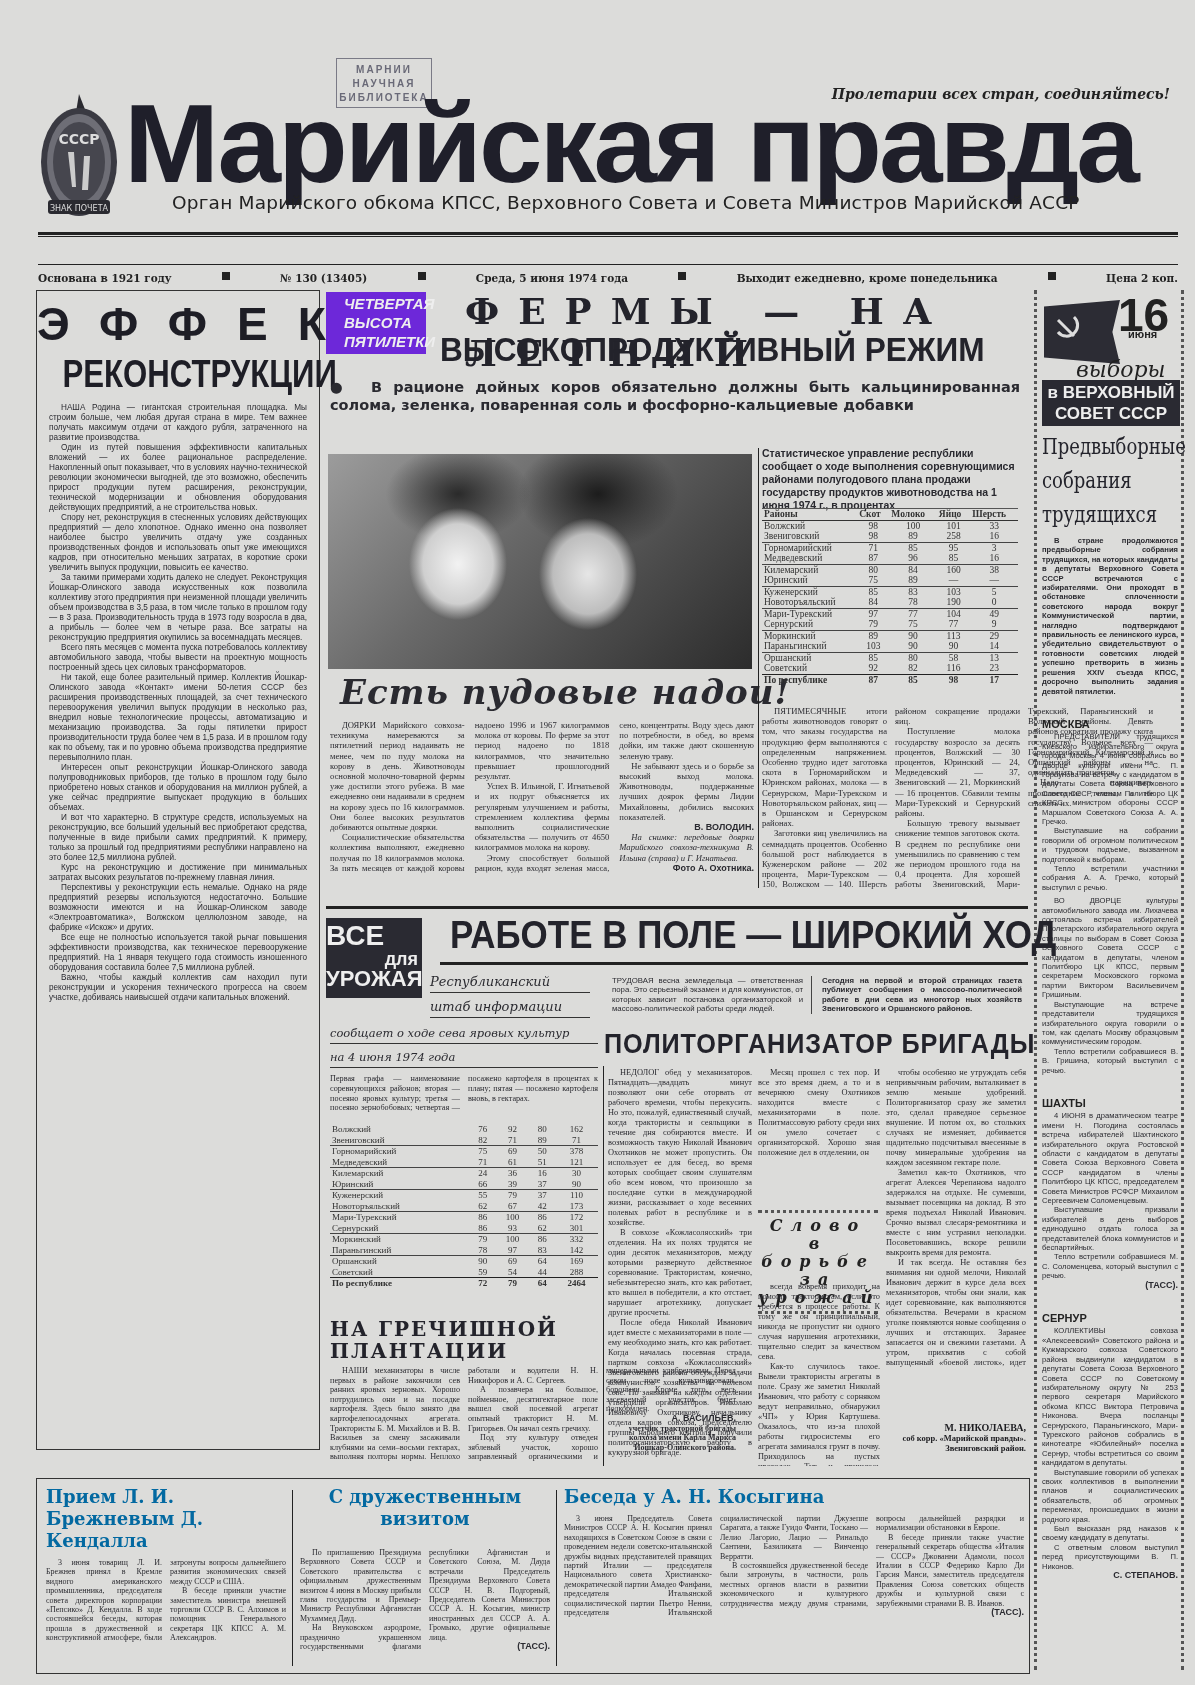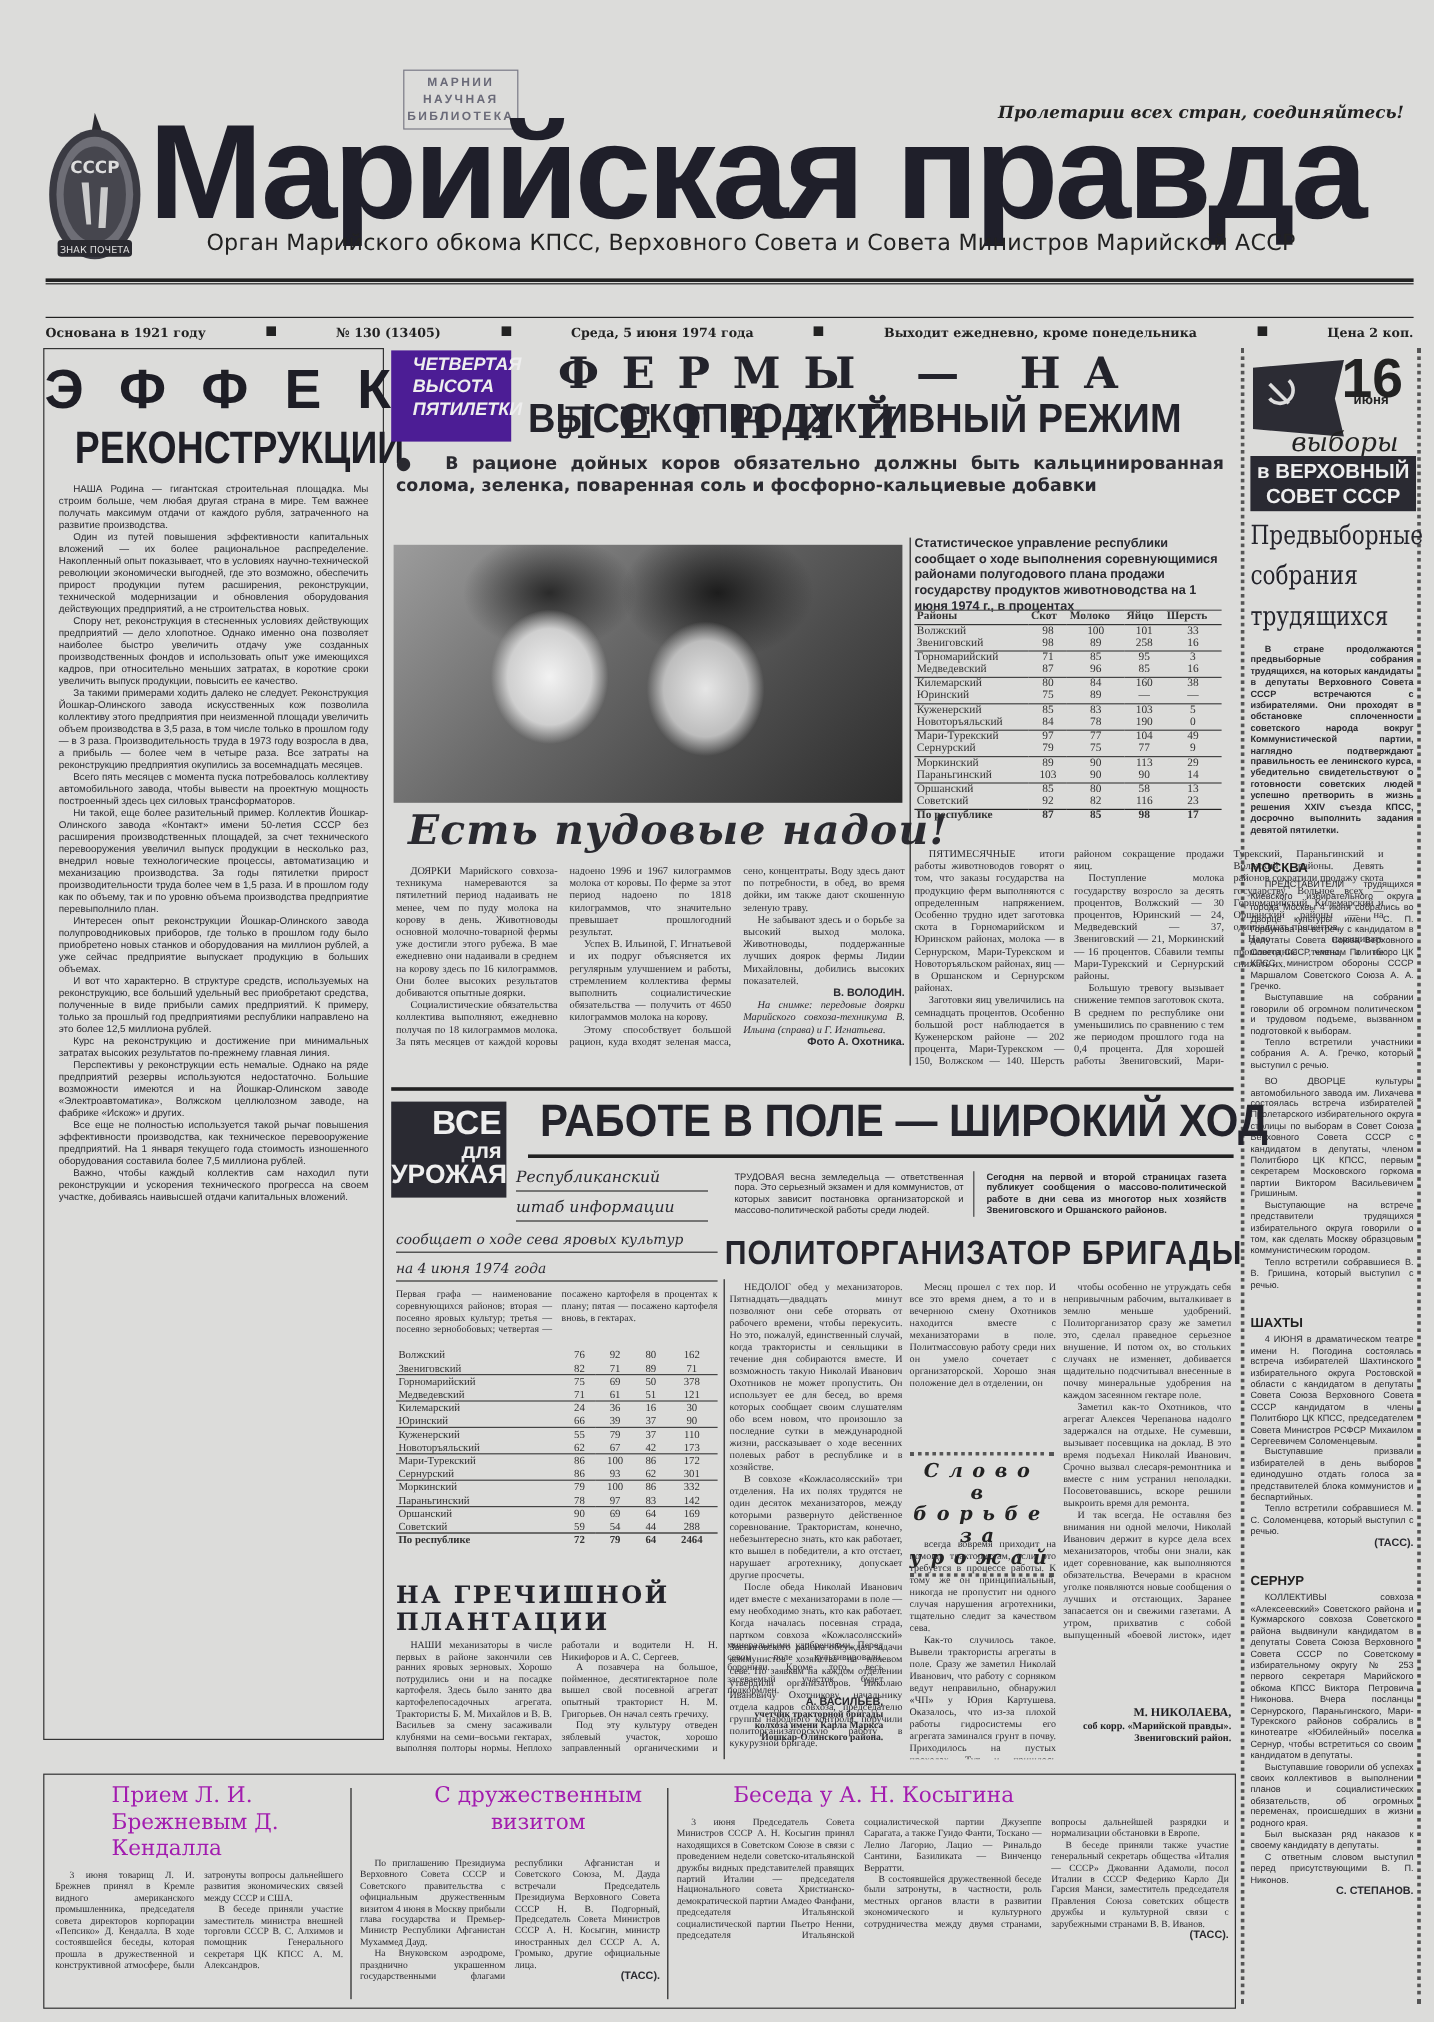--- a/index.html
+++ b/index.html
@@ -26,21 +26,21 @@
   .organ { left: 172px; top: 192px; font-family: "DejaVu Sans", sans-serif; font-size: 18.5px; color: #222; letter-spacing: 0.2px; }
   .infobar { left: 38px; top: 244px; width: 1140px; display: flex; justify-content: space-between; font-family: "DejaVu Serif", serif; font-weight: bold; font-size: 10.5px; color: #222; margin-top: 28px; }
   .sq { display: inline-block; width: 8px; height: 8px; background: #222; }
 
   
   .effekt-box { left: 36px; top: 290px; width: 284px; height: 1160px; border: 1.5px solid #333; }
   .effekt-h1 { font-family: "Liberation Sans", sans-serif; font-weight: bold; font-size: 46px; letter-spacing: 30px; text-align: center; line-height: 1; margin-top: 10px; color: #1e1e26; }
   .effekt-h2 { font-family: "Liberation Sans", sans-serif; font-weight: bold; font-size: 38px; text-align: center; transform: scaleX(0.82); line-height: 1; margin-top: 8px; color: #1e1e26; }
 
   
-  .badge-five { left: 326px; top: 292px; width: 100px; height: 76px; background: #4c1d95; color: #eee; font-family: "Liberation Sans", sans-serif; font-weight: bold; font-style: italic; font-size: 15px; line-height: 19px; text-align: right; padding: 2px 18px; }
+  .badge-five { left: 326px; top: 292px; width: 100px; height: 62px; background: #6d28d9; color: #eee; font-family: "Liberation Sans", sans-serif; font-weight: bold; font-style: italic; font-size: 15px; line-height: 19px; text-align: right; padding: 2px 18px; }
   .fermy-h1 { left: 440px; top: 290px; font-family: "DejaVu Serif", serif; font-size: 36px; letter-spacing: 19px; font-weight: bold; color: #23232b; margin-left: 25px; }
   .fermy-h2 { left: 440px; top: 330px; font-family: "Liberation Sans", sans-serif; font-size: 34px; font-weight: bold; color: #23232b; transform: scaleX(0.93); transform-origin: left; }
   .deck { left: 330px; top: 378px; width: 690px; font-family: "DejaVu Sans", sans-serif; font-size: 14.5px; font-weight: bold; color: #2a2a30; line-height: 18px; text-align: justify; }
   .photo { left: 328px; top: 454px; width: 424px; height: 215px;
     background:
       radial-gradient(ellipse 70px 80px at 130px 110px, #f2f2f2 0%, #cfcfcf 50%, transparent 70%),
       radial-gradient(ellipse 70px 80px at 260px 120px, #e6e6e6 0%, #bdbdbd 50%, transparent 70%),
       radial-gradient(ellipse 90px 60px at 130px 40px, #2a2a2a 0%, transparent 80%),
       radial-gradient(ellipse 100px 70px at 270px 40px, #1c1c1c 0%, transparent 80%),
       linear-gradient(135deg, #9c9c9c, #6a6a6a 40%, #4a4a4a 70%, #2c2c2c);
@@ -68,21 +68,21 @@
   
   .vse-badge { left: 326px; top: 918px; width: 96px; height: 80px; background: #2a2a32; color: #eee; font-family: "Liberation Sans", sans-serif; font-weight: bold; line-height: 1; }
   .field-h { left: 450px; top: 914px; font-family: "Liberation Sans", sans-serif; font-weight: bold; font-size: 38px; color: #23232b; transform: scaleX(0.92); transform-origin: left; white-space: nowrap; }
   .italic-lbl { font-family: "DejaVu Serif", serif; font-style: italic; font-size: 13px; color: #2a2a30; border-bottom: 1px solid #333; padding-bottom: 3px; }
   .polit-h { left: 604px; top: 1028px; font-family: "Liberation Sans", sans-serif; font-weight: bold; font-size: 28px; color: #23232b; letter-spacing: 1px; transform: scaleX(0.9); transform-origin: left; white-space: nowrap; }
   .grech-h { left: 330px; top: 1318px; font-family: "DejaVu Serif", serif; font-weight: bold; font-size: 20px; line-height: 22px; color: #23232b; letter-spacing: 2px; }
   .slovo { left: 758px; top: 1210px; width: 120px; text-align: center; font-family: "DejaVu Serif", serif; font-style: italic; font-weight: bold; font-size: 16px; line-height: 18px; color: #222; border-top: 3px dotted #555; border-bottom: 3px dotted #555; padding: 4px 0; letter-spacing: 8px; }
 
   
   .bottom-box { left: 36px; top: 1478px; width: 994px; height: 196px; border: 1.5px solid #333; }
-  .bh { font-family: "DejaVu Serif", serif; font-weight: normal; font-size: 18px; line-height: 22px; color: #a21caf; margin-left: 47px; }
+  .bh { font-family: "DejaVu Serif", serif; font-weight: bold; font-size: 18px; line-height: 22px; color: #0369a1; }
   .sig { text-align: right; font-family: "Liberation Sans", sans-serif; font-weight: bold; font-size: 9px; }
 </style>
 </head>
 <body>
 
 <div class="paper">
 
   <div class="abs stamp">
     <div>МАРНИИ</div>
     <div>НАУЧНАЯ</div>
@@ -329,21 +329,21 @@
     <div class="city">СЕРНУР</div>
     <p>КОЛЛЕКТИВЫ совхоза «Алексеевский» Советского района и Кужмарского совхоза Советского района выдвинули кандидатом в депутаты Совета Союза Верховного Совета СССР по Советскому избирательному округу № 253 первого секретаря Марийского обкома КПСС Виктора Петровича Никонова. Вчера посланцы Сернурского, Параньгинского, Мари-Турекского районов собрались в кинотеатре «Юбилейный» поселка Сернур, чтобы встретиться со своим кандидатом в депутаты.</p>
     <p>Выступавшие говорили об успехах своих коллективов в выполнении планов и социалистических обязательств, об огромных переменах, происшедших в жизни родного края.</p>
     <p>Был высказан ряд наказов к своему кандидату в депутаты.</p>
     <p>С ответным словом выступил перед присутствующими В. П. Никонов.</p>
     <div class="sig">С. СТЕПАНОВ.</div>
   </div>
 
   <div class="rule" style="left:326px;top:906px;width:702px;height:3px;"></div>
   <div class="abs vse-badge">
-    <div style="font-size:28px;text-align:right;padding:4px 4px 0 0;">ВСЕ</div>
+    <div style="font-size:28px;text-align:left;padding:4px 4px 0 0;">ВСЕ</div>
     <div style="font-size:18px;text-align:right;padding-right:4px;">для</div>
     <div style="font-size:22px;text-align:center;">УРОЖАЯ</div>
   </div>
   <div class="abs field-h">РАБОТЕ В ПОЛЕ — ШИРОКИЙ ХОД</div>
   <div class="rule" style="left:440px;top:962px;width:588px;height:3px;"></div>
 
   <div class="abs" style="left:430px;top:974px;width:160px;">
     <div class="italic-lbl">Республиканский</div>
     <div class="italic-lbl" style="margin-top:6px;">штаб информации</div>
   </div>

